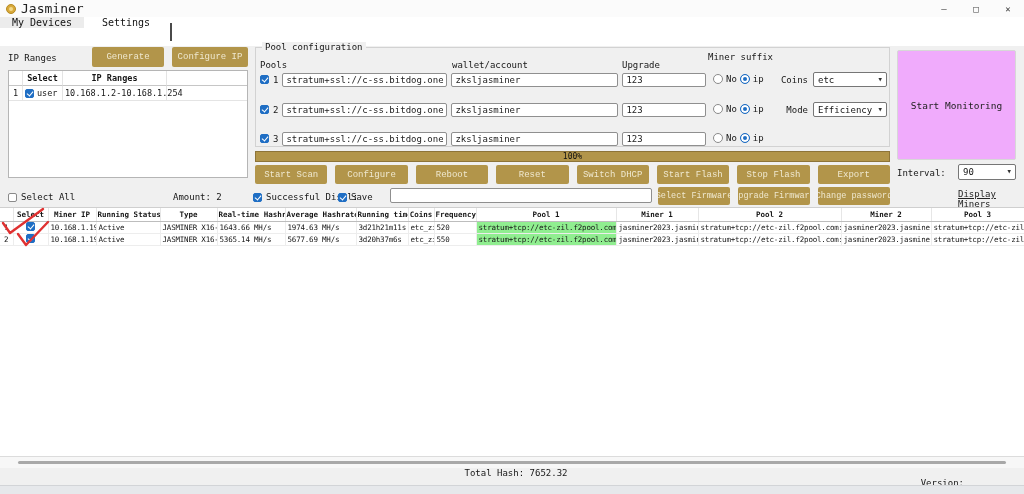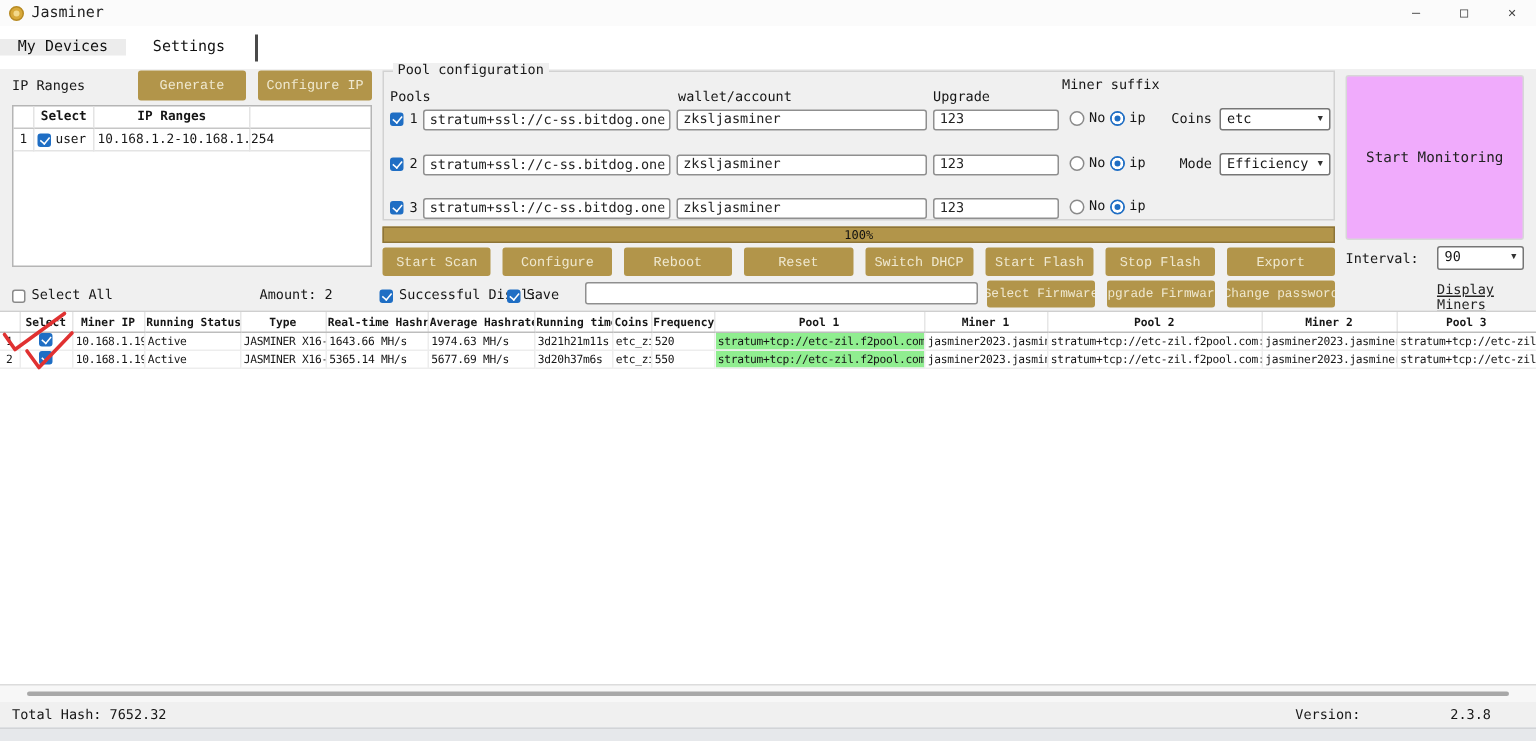--- a/index.html
+++ b/index.html
@@ -9,27 +9,27 @@
     font-family:"DejaVu Sans Mono", monospace; font-size:9px; color:#161616;
     overflow:hidden;
   }
   
   .titlebar { position:absolute; top:0; left:0; right:0; height:17px; background:#fbfbfb;
     display:flex; align-items:center; padding-left:6px; gap:5px; }
   .app-icon { width:10px; height:10px; border-radius:50%; background:#d8a93a;
     border:1px solid #b78a22; display:inline-block; position:relative; }
   .app-icon::after { content:""; position:absolute; left:2px; top:2px; width:4px; height:4px;
     border-radius:50%; background:#f3d98a; }
-  .title-text { font-size:10px; color:#222; }
+  .title-text { font-size:13px; color:#222; }
   .win-btns { margin-left:auto; display:flex; }
   .win-btn { width:32px; height:17px; display:flex; align-items:center; justify-content:center;
     color:#444; font-size:9px; }
   
   .tabstrip { position:absolute; top:17px; left:0; right:0; height:29px; background:#fff;
-    display:flex; align-items:center; }
+    display:flex; align-items:flex-start; }
   .tab { width:84px; display:flex; align-items:center; justify-content:center; font-size:10px; color:#111; }
   .tab.active { background:#ececec; }
   .tab-caret { width:2px; height:18px; background:#4a4a4a; align-self:center; margin-left:2px; }
   
   .btn { background:#b2954a; color:#efe8cf; border:none; border-radius:2px;
     display:flex; align-items:center; justify-content:center;
     font-family:Liberation Mono, monospace; font-size:9px; white-space:nowrap; overflow:hidden; }
   .tb { background:#fff; border:1px solid #8f8f8f; border-radius:2px; font-family:inherit;
     font-size:9px; padding:0 3px; color:#222; }
   .cb { width:9px; height:9px; border-radius:2px; display:inline-block; position:relative;
@@ -92,21 +92,21 @@
     border-bottom:1px solid #ededed; border-right:1px solid #ededed; white-space:nowrap; overflow:hidden; }
   td.rownum, th.rownum { text-align:center; padding:0; }
   td.hl { background:#90ee90; }
   td.selcell { text-align:center; }
   
   .hscroll { position:absolute; left:0; top:456px; width:1024px; height:12px; background:#f7f7f7;
     border-top:1px solid #dcdcdc; }
   .hscroll .thumb { position:absolute; left:18px; top:4px; width:988px; height:3px;
     background:#a8a8a8; border-radius:2px; }
   .statusbar { position:absolute; left:0; top:468px; width:1024px; height:17px;
-    display:flex; align-items:center; font-size:9px; }
+    display:flex; align-items:center; font-size:9px;flex-direction:column; }
   .footer-band { position:absolute; left:0; bottom:0; width:1024px; height:9px;
     background:#e6e8eb; border-top:1px solid #d2d4d7; }
   
   .annot { position:absolute; left:0; top:203px; pointer-events:none; z-index:9; }
 </style>
 </head>
 <body>
 
 <div id="app">
 

